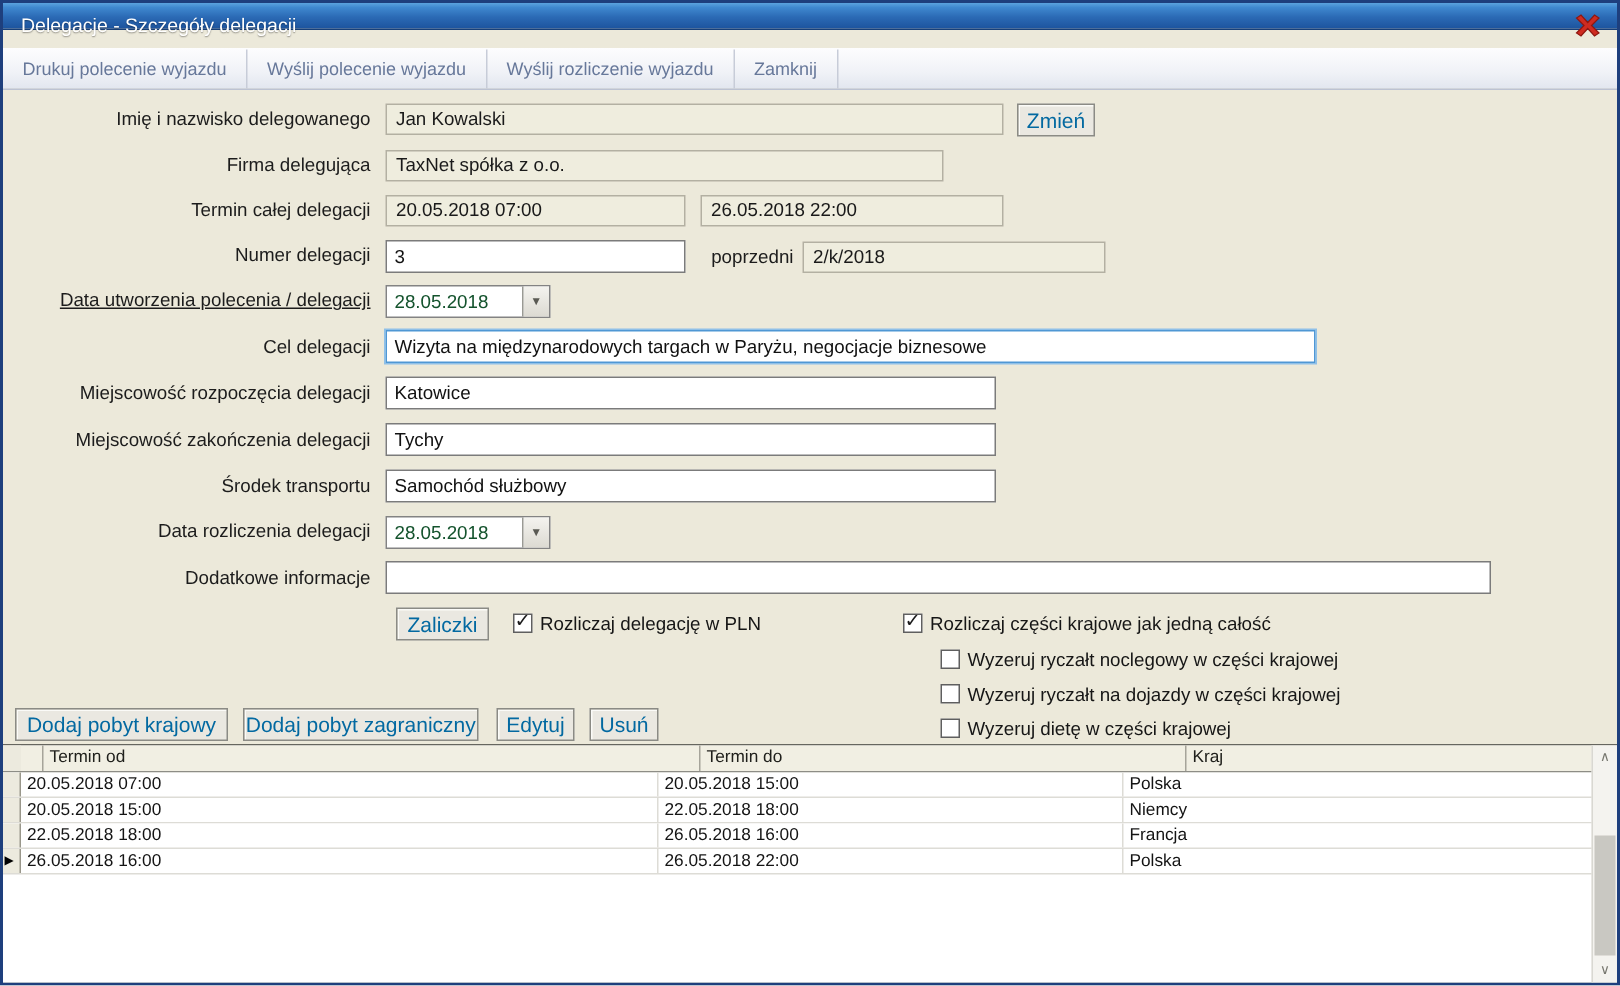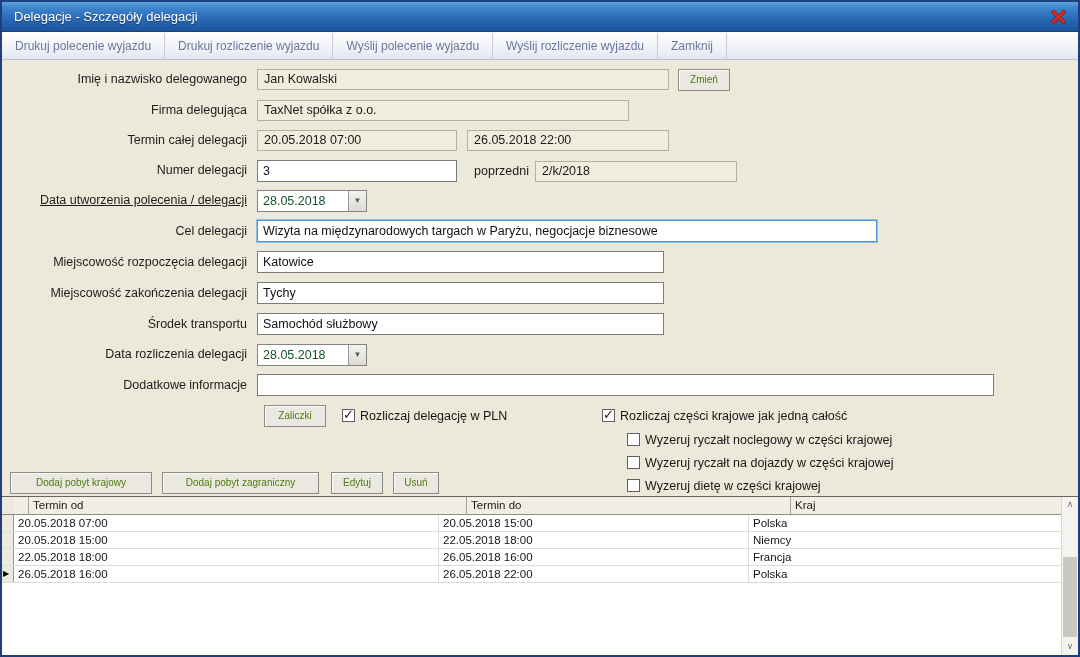--- a/index.html
+++ b/index.html
@@ -1,20 +1,20 @@
 <!DOCTYPE html>
 <html><head>
 <meta charset="utf-8">
 <style>
   * { box-sizing: border-box; margin: 0; padding: 0; }
   html,body { width:1080px; height:657px; background:#fff; font-family:"Liberation Sans","DejaVu Sans",sans-serif; }
   .window { position:relative; width:1080px; height:657px; border:2px solid #1e3f7d; background:#ece9da; overflow:hidden; }
 
   
-  .titlebar { position:absolute; left:0; top:0; right:0; height:30px;
+  .titlebar { position:absolute; left:0; top:0; right:0; height:18px;
     background:linear-gradient(180deg,#5ba3de 0%,#3f88cf 18%,#2b6ab5 55%,#1d549e 100%);
     border-bottom:1px solid #173f78; }
   .titlebar .title { position:absolute; left:12px; top:0; line-height:29px; color:#fff; font-size:13px;
     text-shadow:0 1px 1px rgba(0,0,0,.4); }
   .close-x { position:absolute; right:10px; top:5px; width:20px; height:20px; cursor:pointer; }
 
   
   .toolbar { position:absolute; left:0; top:30px; right:0; height:28px;
     background:linear-gradient(180deg,#fdfdfe 0%,#f0f2f7 60%,#e2e6ef 100%);
     border-bottom:1px solid #bcc2d2; display:flex; align-items:center; }
@@ -28,21 +28,21 @@
     font-size:12.5px; color:#1a1a1a; line-height:19px; padding:0 6px; overflow:hidden; white-space:nowrap; }
   input.txt { position:absolute; height:22px; background:#fff; border:1px solid #7b7b7b;
     font-family:inherit; font-size:12.5px; color:#111; padding:0 5px; }
   input.txt.focus { border:1px solid #4f97d4; box-shadow:0 0 0 1px #8fc0e8; }
   .combo { position:absolute; height:22px; background:#fff; border:1px solid #838383; }
   .combo .val { position:absolute; left:5px; top:0; line-height:20px; font-size:12.5px; color:#14532d; }
   .combo .drop { position:absolute; right:0; top:0; bottom:0; width:18px;
     background:linear-gradient(180deg,#f4f3ef,#dcdad2); border-left:1px solid #9a9a94;
     color:#5a5a54; font-size:8px; text-align:center; line-height:20px; cursor:pointer; }
   .btn { position:absolute; height:22px; background:#eae8e1; border:1px solid #8b8b85;
-    box-shadow:inset 1px 1px 0 #fbfbf8; font-size:10px; color:#4d7c0f; text-align:center;
+    box-shadow:inset 1px 1px 0 #fbfbf8; font-size:14px; color:#0369a1; text-align:center;
     line-height:20px; cursor:pointer; white-space:nowrap; }
   .cbrow { position:absolute; height:16px; }
   .checkbox { position:absolute; left:0; top:1px; width:13px; height:13px; background:#fff;
     border:1px solid #5f5f5f; cursor:pointer; }
   .checkbox.checked::after { content:"✓"; position:absolute; left:0px; top:-3px;
     font-size:13px; font-weight:bold; color:#1a1a1a; font-family:"DejaVu Sans",sans-serif; }
   .cblabel { position:absolute; left:18px; top:0; font-size:12.5px; color:#161616; line-height:16px; white-space:nowrap; }
 
   
   .grid { position:absolute; left:0; right:0; top:436px; bottom:0; background:#fff; border-top:1px solid #66665f; }
@@ -72,21 +72,20 @@
     <span class="title">Delegacje - Szczegóły delegacji</span>
     <span class="close-x">
       <svg width="20" height="20" viewBox="0 0 20 20">
         <path d="M3 5 L8 10 L3 15 L6 17 L10.5 12 L15 17 L18 15 L13 10 L18 5 L15 3 L10.5 8 L6 3 Z" fill="#cf2b20" stroke="#8e1710" stroke-width="0.8"></path>
       </svg>
     </span>
   </div>
 
   <div class="toolbar">
     <span class="tb-item">Drukuj polecenie wyjazdu</span>
-    <span class="tb-item">Drukuj rozliczenie wyjazdu</span>
     <span class="tb-item">Wyślij polecenie wyjazdu</span>
     <span class="tb-item">Wyślij rozliczenie wyjazdu</span>
     <span class="tb-item">Zamknij</span>
   </div>
 
   <div class="content">
 
     <div class="flabel" style="left:0;top:9px;">Imię i nazwisko delegowanego</div>
     <div class="rofield" style="left:255px;top:9px;width:412px;">Jan Kowalski</div>
     <div class="btn" style="left:676px;top:9px;width:52px;">Zmień</div>

